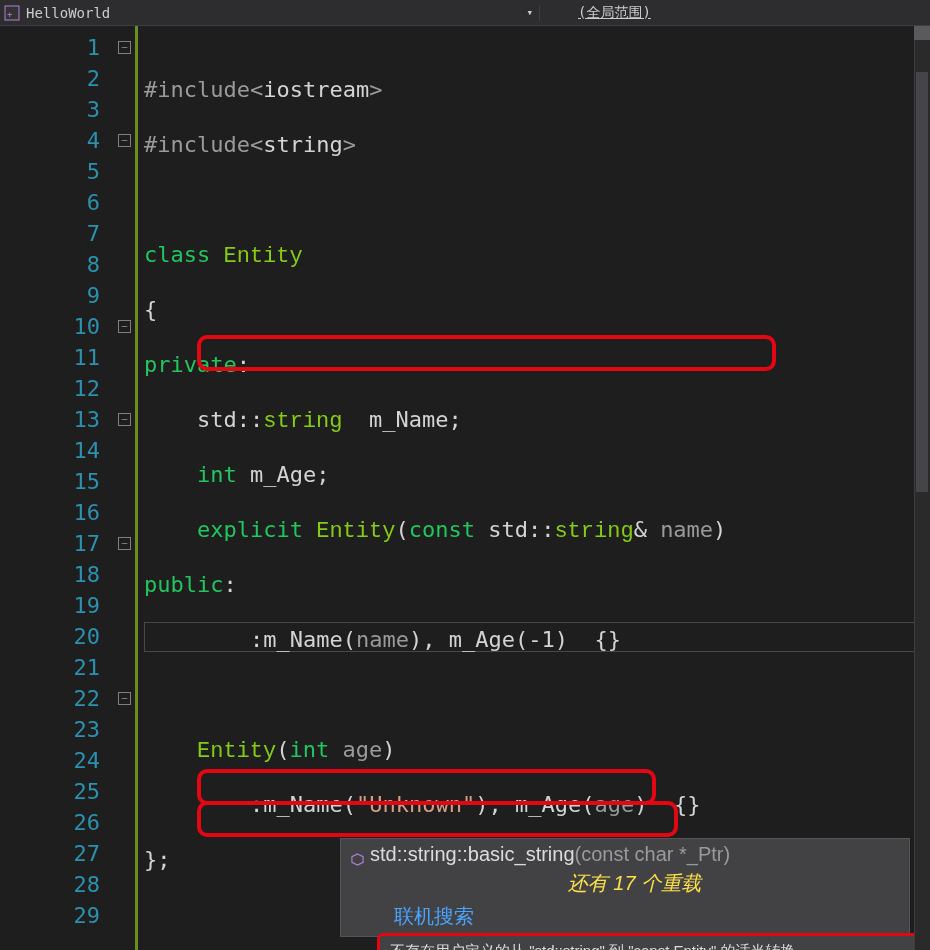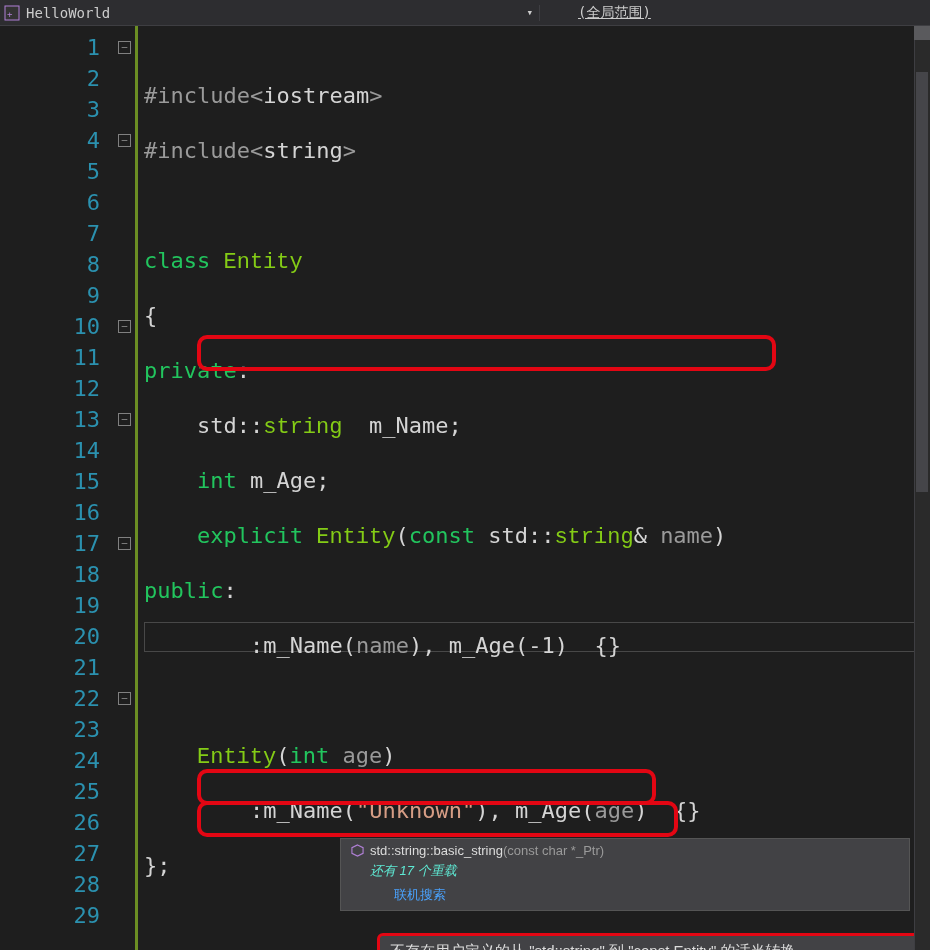--- a/index.html
+++ b/index.html
@@ -59,21 +59,20 @@
     border: 1px solid #808080;
     color: #808080;
     font-size: 11px;
     line-height: 11px;
     text-align: center;
     cursor: pointer;
     background:#1e1e1e;
   }
   .codearea {
     flex: 1;
-    padding-top: 6px;
     position: relative;
     white-space: pre;
     padding-left: 6px;
   }
   .crow {
     height: 31px;
     line-height: 31px;
     font-size: 22px;
     position: relative;
   }
@@ -102,30 +101,30 @@
   .box25{
     position:absolute; left:197px; top:775px; width:481px; height:36px;
     border:4px solid #e30613; border-radius:10px; pointer-events:none;
   }
   .tooltip{
     position:absolute;
     left:340px; top:812px;
     width:570px;
     background:#424245;
     border:1px solid #555;
-    font-size:13px;
+    font-size:20px;
     font-family: 'Segoe UI', sans-serif;
     color:#dcdcdc;
   }
   .tooltip .tline { padding:4px 10px 2px 10px; display:flex; gap:6px; align-items:center;}
   .tooltip .cube{
     width:13px;height:13px;display:inline-block;color:#b180d7;flex-shrink:0;
   }
   .tooltip .grayparam{color:#9a9a9a;}
-  .tooltip .over{ padding:2px 10px 4px 29px; font-style:italic; color:#5eead4;}
+  .tooltip .over{ padding:2px 10px 4px 29px; font-style:italic; color:#fde047;text-align:center;}
   .tooltip .link{ padding:2px 10px 6px 29px; color:#4aa3ff; cursor:pointer;margin-left:24px;}
   .errorbar{
     position:absolute;
     left:377px; top:907px;
     width:549px; height:36px;
     background:#424245;
     border:3px solid #e30613;
     border-radius:6px;
     font-size:15px;
     font-family:'Segoe UI', sans-serif;

